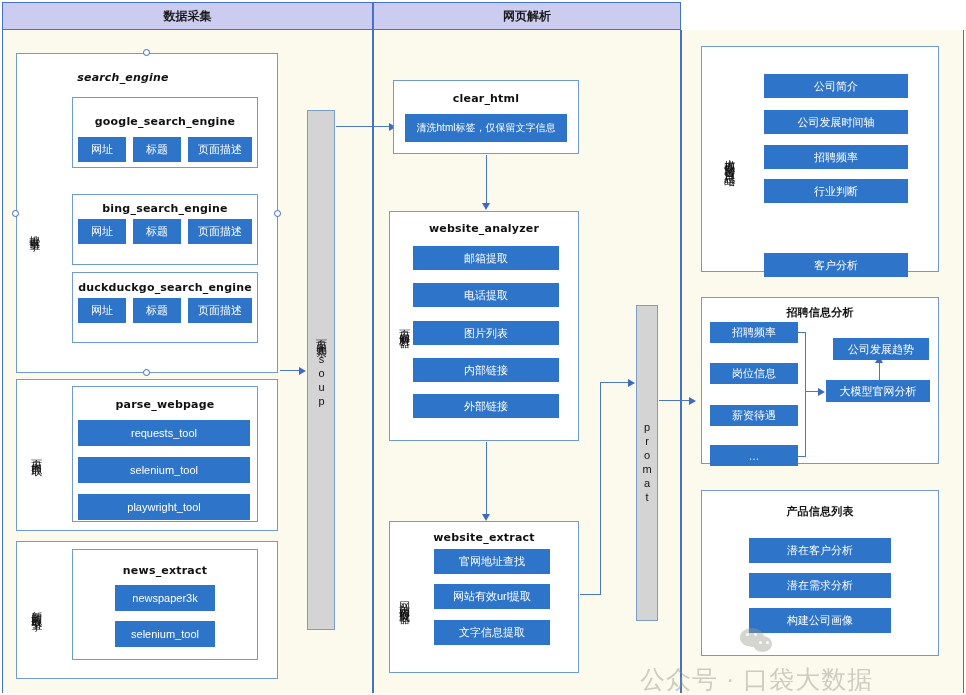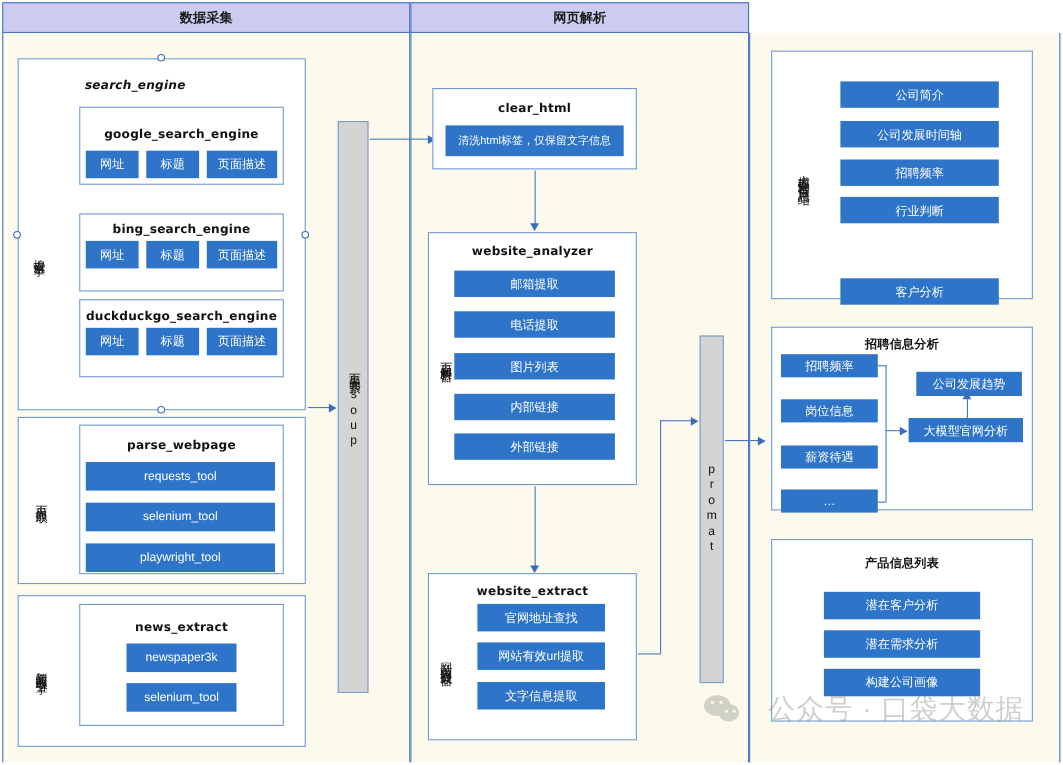--- a/index.html
+++ b/index.html
@@ -75,22 +75,22 @@
   .arrow.down{border-left:4px solid transparent;border-right:4px solid transparent;border-top:7px solid #3a6bbf;}
   .arrow.up{border-left:4px solid transparent;border-right:4px solid transparent;border-bottom:7px solid #3a6bbf;}
   .dot{
     position:absolute;width:7px;height:7px;border-radius:50%;
     background:#ffffff;border:1.3px solid #3a6bbf;box-sizing:border-box;
   }
 
   
   #watermark{
     position:absolute;left:640px;top:628px;
-    display:flex;align-items:center;gap:24px;
-    opacity:.42;pointer-events:none;
+    display:flex;align-items:center;gap:9px;
+    opacity:.42;pointer-events:none;flex-direction:column;
   }
   #watermark .wm-text{
     font-size:25px;color:#8d8d86;letter-spacing:1px;
     font-family:"Liberation Sans",sans-serif;
   }
   .wechat{position:relative;width:34px;height:26px;}
   .wechat .b1{position:absolute;left:0;top:0;width:24px;height:19px;border-radius:50%;background:#9a9a92;}
   .wechat .b2{position:absolute;left:13px;top:8px;width:19px;height:16px;border-radius:50%;background:#9a9a92;}
   .wechat .e{position:absolute;width:3px;height:3px;border-radius:50%;background:#fbf8e9;}
 </style>

